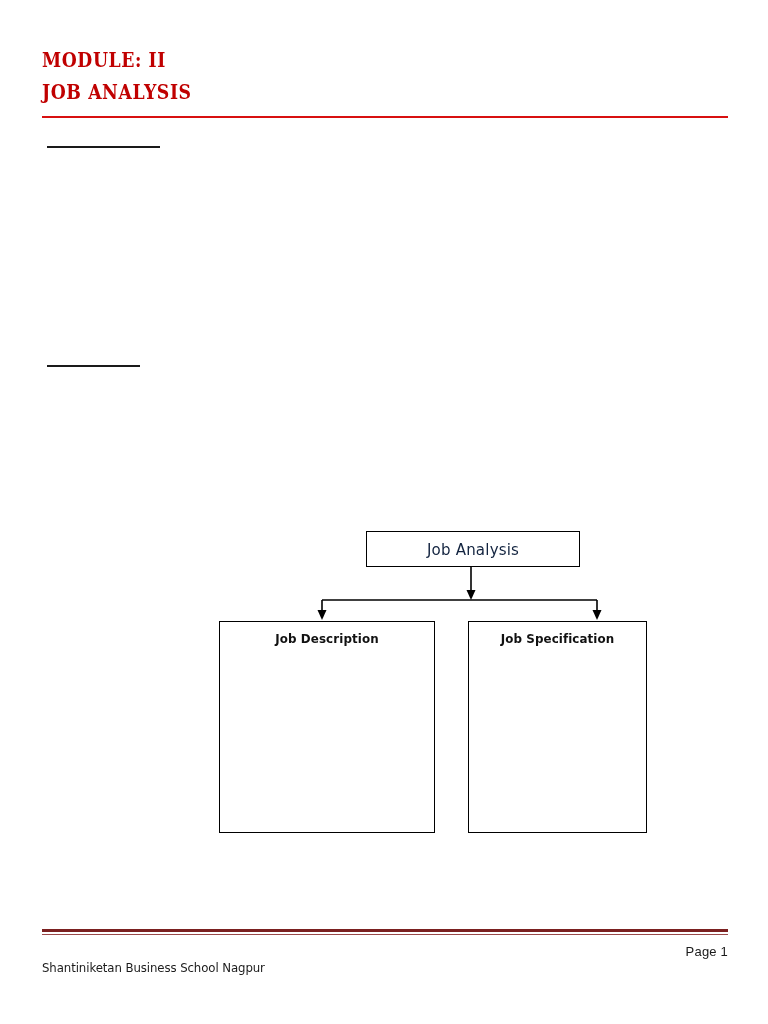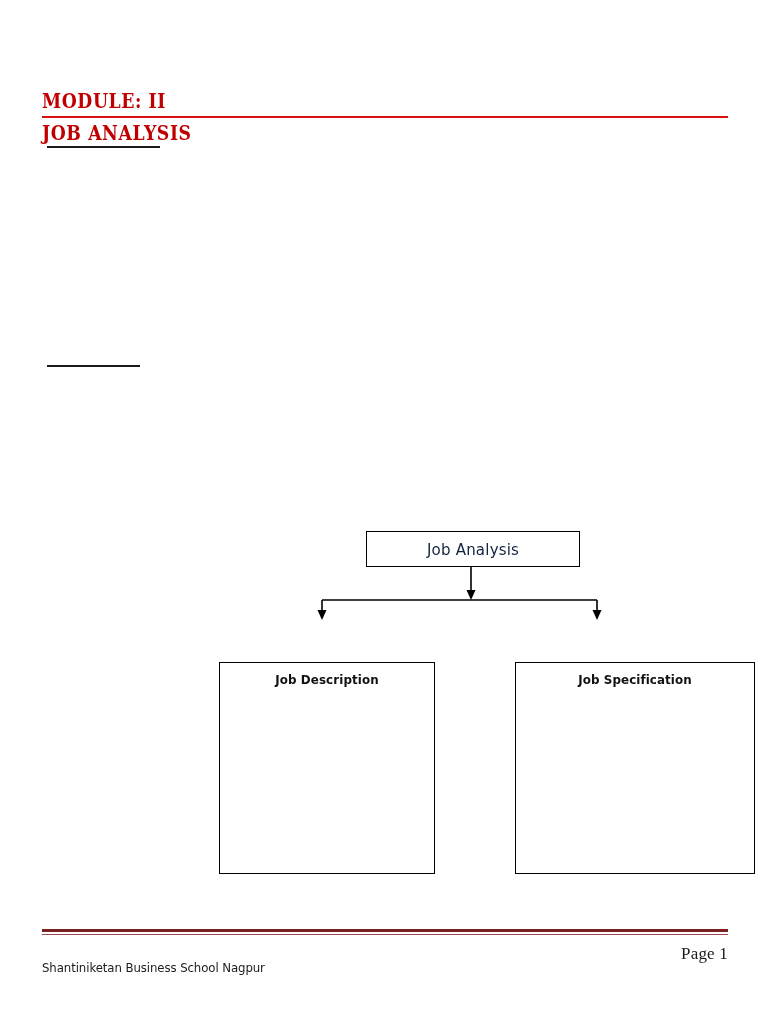--- a/index.html
+++ b/index.html
@@ -22,21 +22,20 @@
     height: 1024px;
     background: #ffffff;
   }
 
   
   .doc-header {
     position: absolute;
     left: 42px;
     top: 44px;
     width: 686px;
-    margin-top: 41px;
   }
   .header-line {
     font-family: "DejaVu Serif", "Liberation Serif", serif;
     font-weight: bold;
     font-size: 20px;
     letter-spacing: 0.6px;
     color: #c00000;
     line-height: 1.62;
     text-transform: uppercase;
     font-stretch: condensed;
@@ -101,24 +100,23 @@
     font-size: 16px;
     color: #12233f;
     letter-spacing: 0.2px;
     transform: scaleX(0.94);
   }
 
   .child-box {
     top: 621px;
     height: 212px;
     padding: 9px 0 0 0;
-    margin-top: 41px;
   }
   .box-left  { left: 219px; width: 216px; }
-  .box-right { left: 515px; width: 240px; }
+  .box-right { left: 468px; width: 179px; }
 
   .child-title {
     text-align: center;
     font-family: "DejaVu Sans", "Liberation Sans", sans-serif;
     font-weight: bold;
     font-size: 12.5px;
     color: #111111;
     letter-spacing: 0.1px;
     transform: scaleX(0.95);
     margin-bottom: 13px;
@@ -167,22 +165,22 @@
     left: 42px;
     top: 934px;
     width: 686px;
     height: 1px;
     background: #9a4a4a;
   }
   .page-number {
     position: absolute;
     right: 40px;
     top: 944px;
-    font-family: Liberation Serif, serif;
-    font-size: 17px;
+    font-family: Liberation Sans, sans-serif;
+    font-size: 13px;
     color: #1b1b1b;
     letter-spacing: 0.2px;
   }
   .footer-org {
     position: absolute;
     left: 42px;
     top: 960px;
     font-family: "DejaVu Sans", "Liberation Sans", sans-serif;
     font-size: 12.5px;
     color: #1b1b1b;

